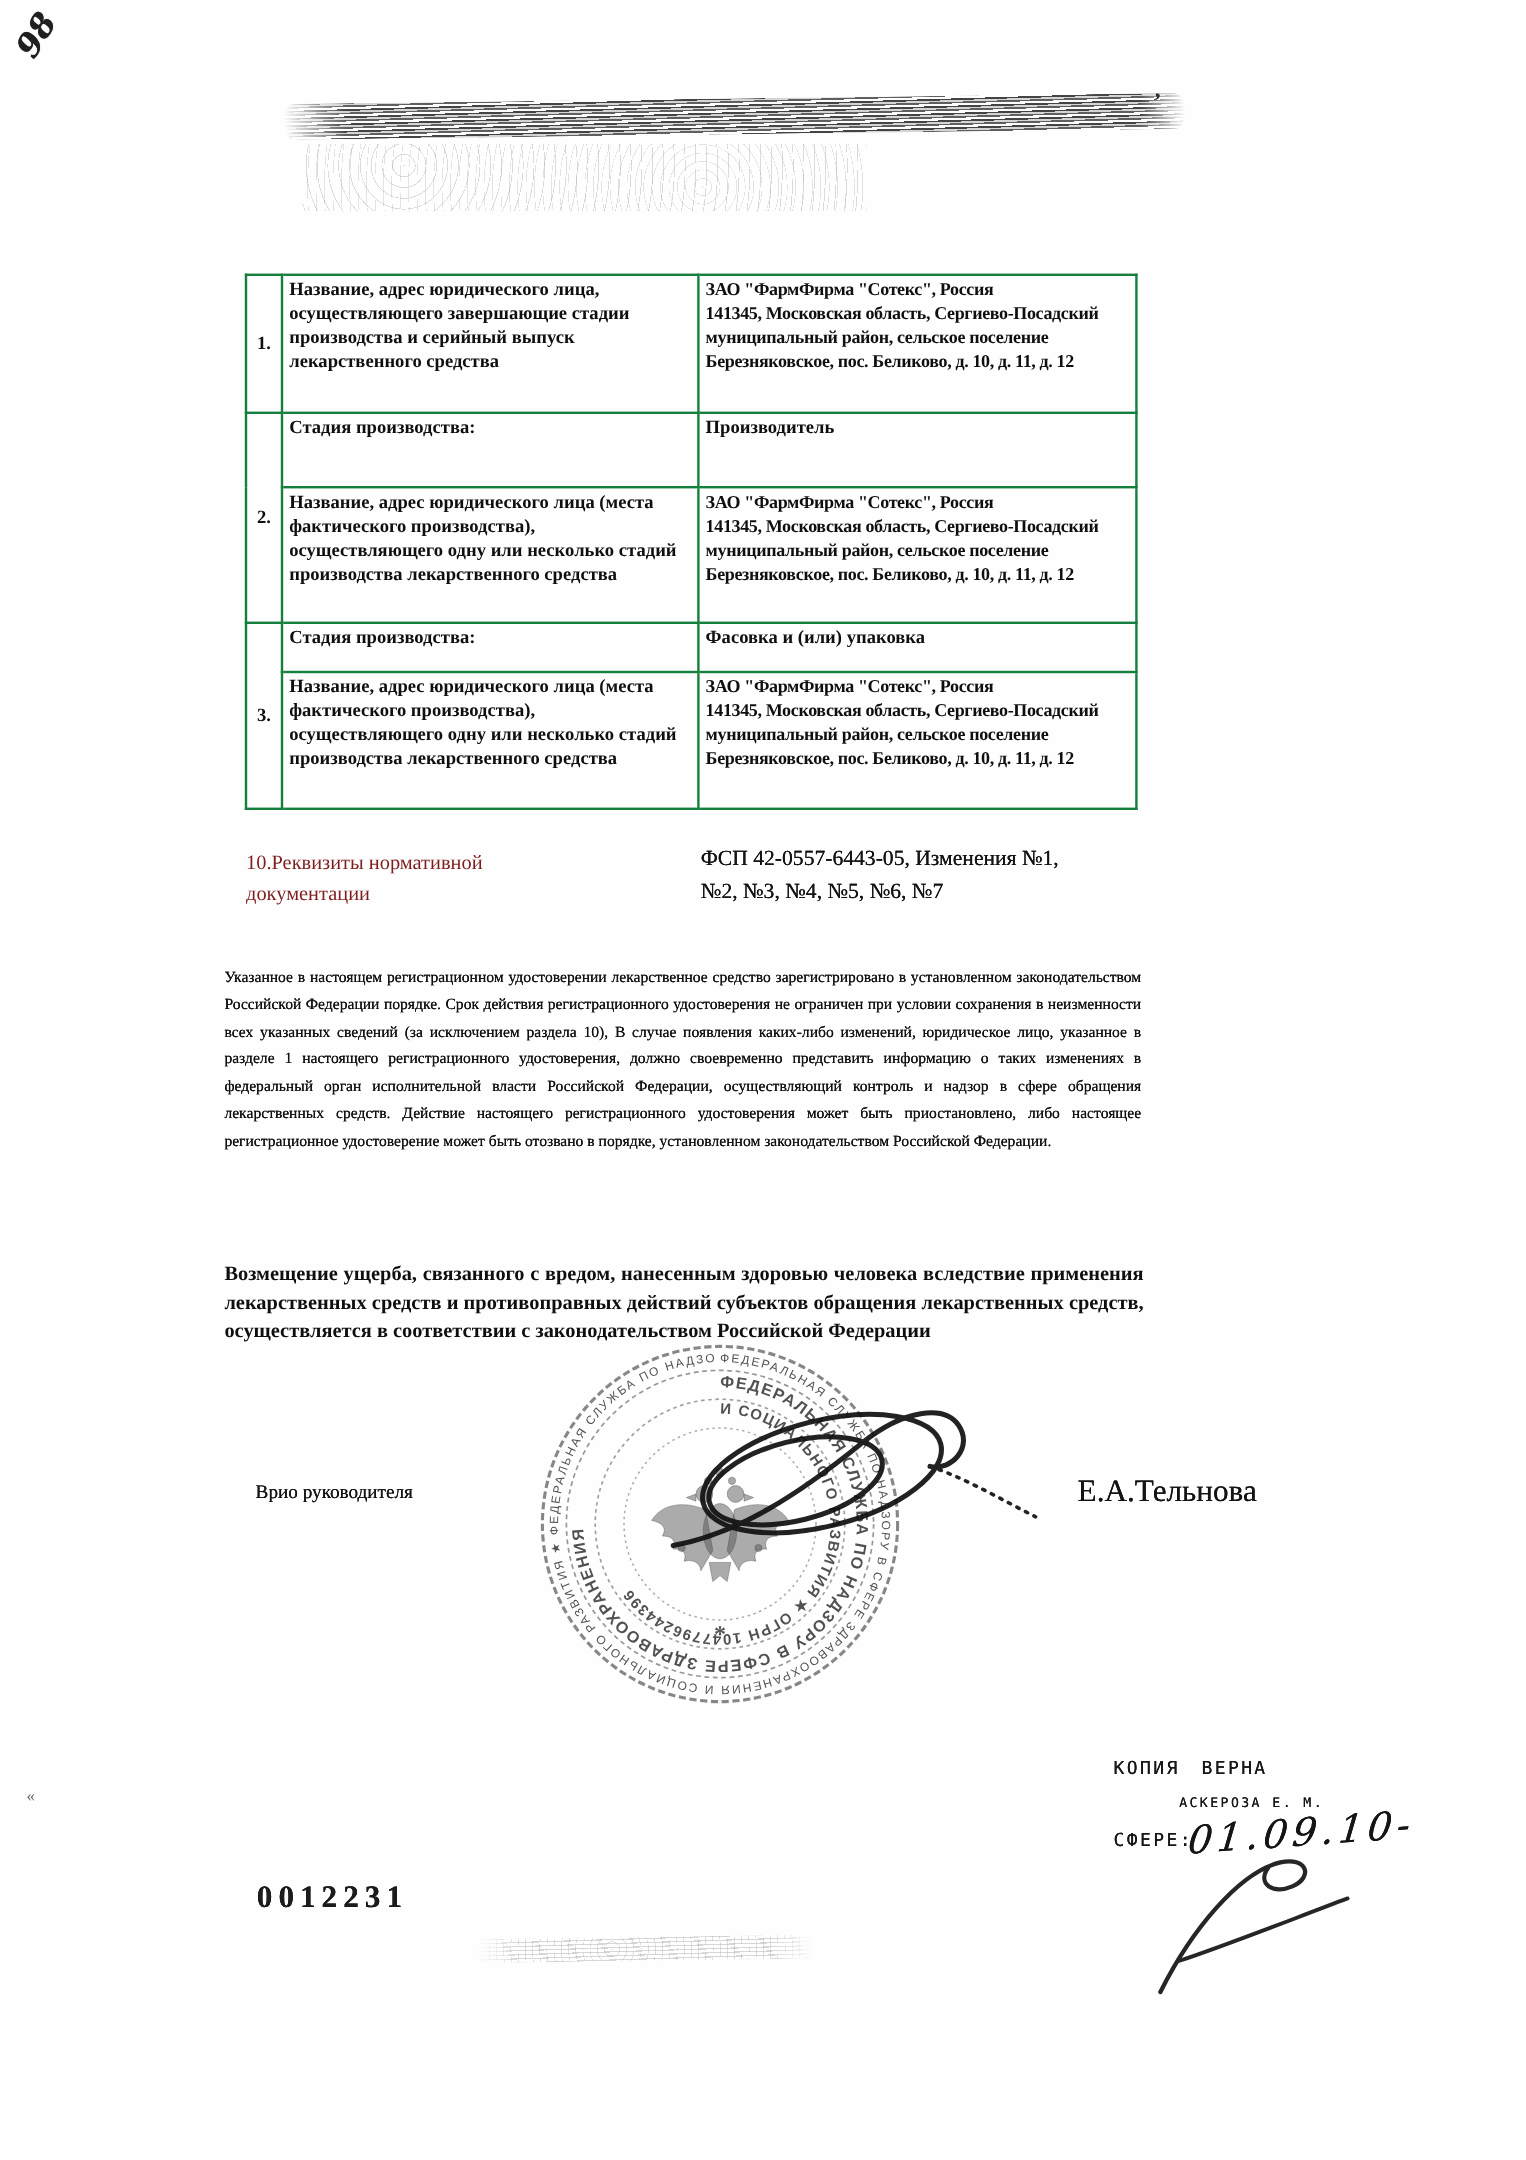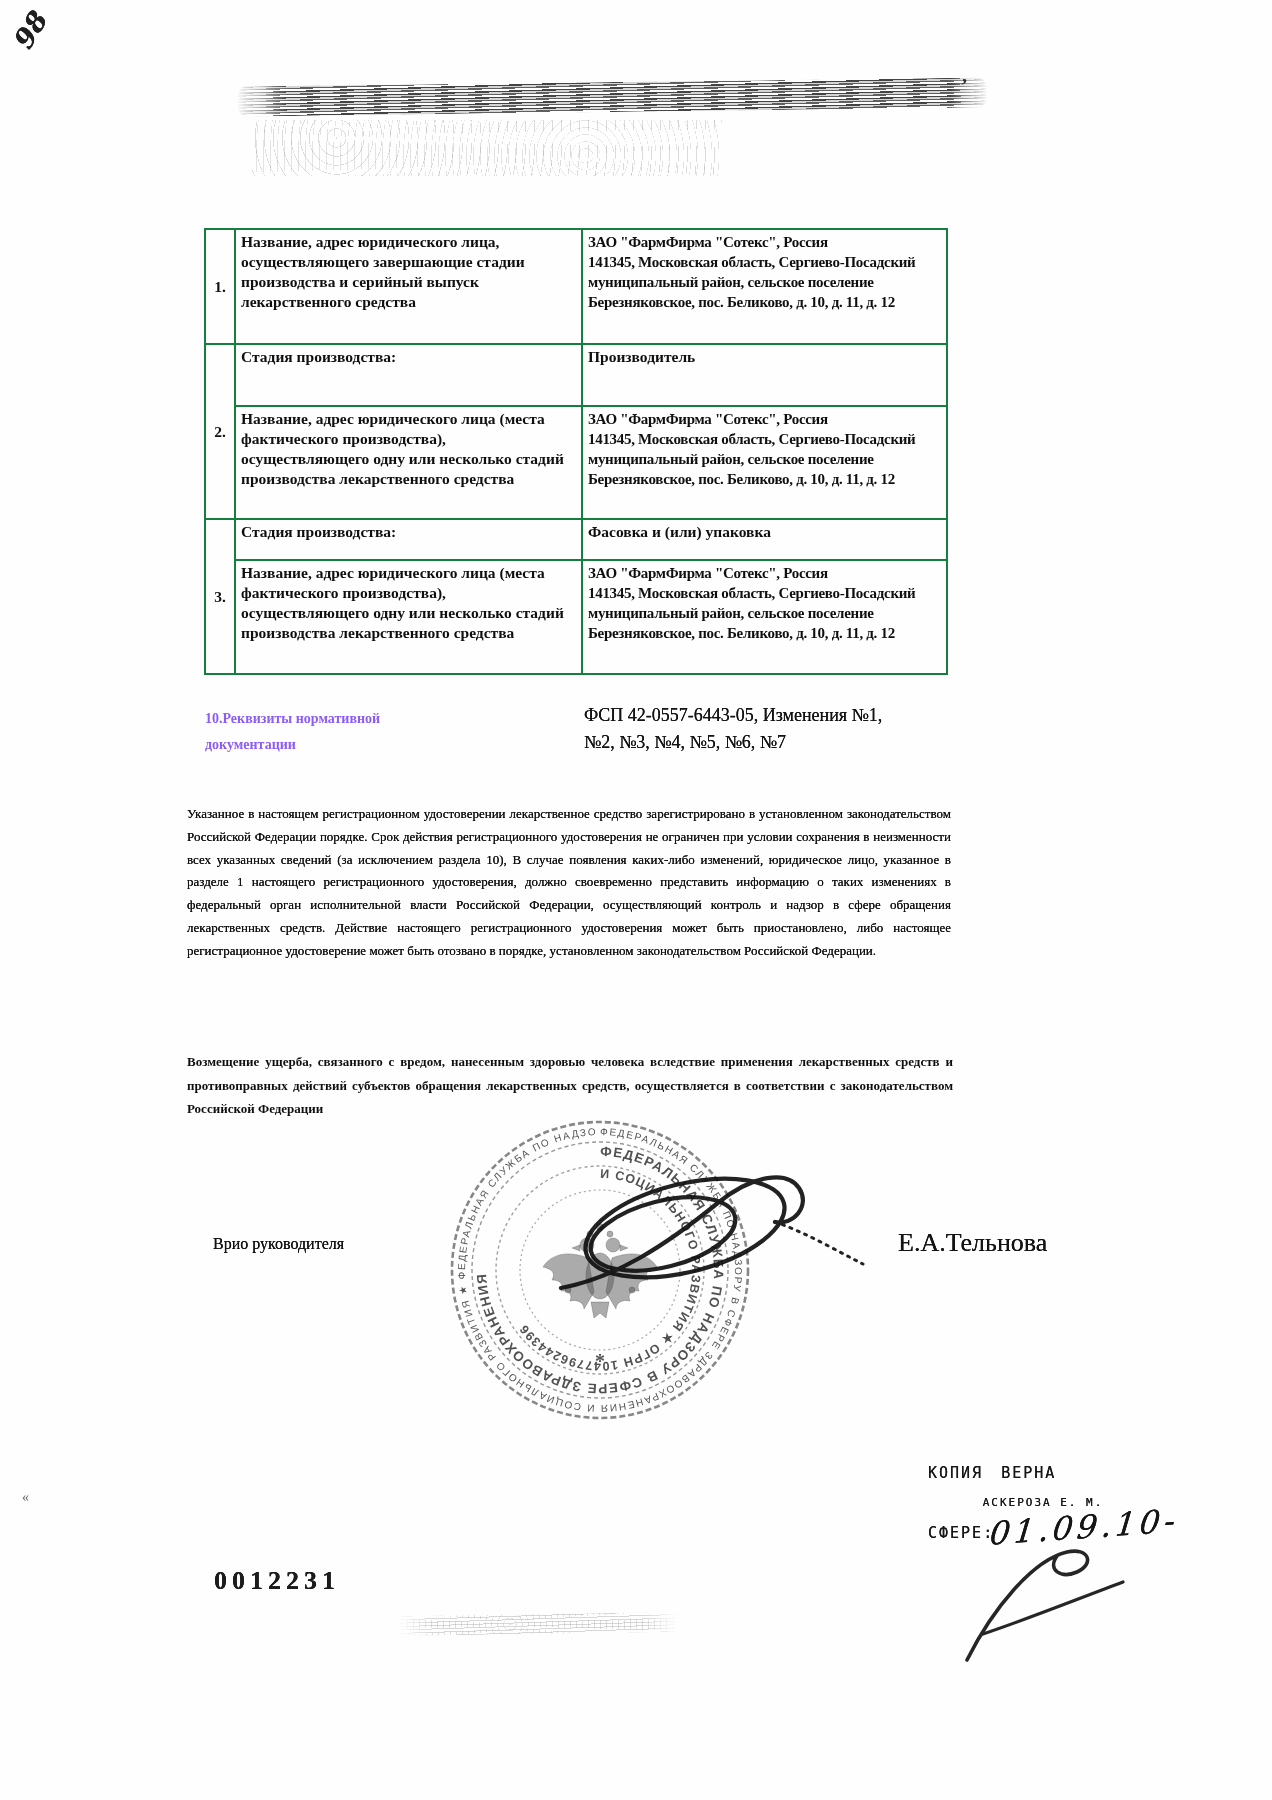--- a/index.html
+++ b/index.html
@@ -76,39 +76,39 @@
   table.doc-table td.num{
     text-align:center;vertical-align:middle;padding:0;
   }
   td.pre{white-space:pre-line;}
   td.val{font-size:15px;letter-spacing:-.3px;}
   tr.r1{height:115px;} tr.r2a{height:62px;} tr.r2b{height:113px;}
   tr.r3a{height:41px;} tr.r3b{height:114px;}
   
   .sec10-label{
     position:absolute;left:205px;top:706px;width:290px;
-    font-weight:bold;font-size:14px;line-height:26px;
-    white-space:pre-line;color:#8b5cf6;
+    font-weight:normal;font-size:17px;line-height:26px;
+    white-space:pre-line;color:#7f1d1d;
   }
   .sec10-value{
     position:absolute;left:584px;top:702px;width:370px;
     font-size:18px;line-height:27px;white-space:pre-line;
     text-shadow:0 0 .35px #000;
   }
   
   .para1{
     position:absolute;left:187px;top:803px;width:764px;
     font-size:13px;line-height:22.8px;
     text-align:justify;text-align-last:left;
     text-shadow:0 0 .35px #000;
     margin:0;
   }
   .para2{
     position:absolute;left:187px;top:1050px;width:766px;
-    font-size:13px;line-height:23.5px;font-weight:bold;
+    font-size:17px;line-height:23.5px;font-weight:bold;
     text-align:justify;text-align-last:left;
     margin:0;color:#0f0f0f;
   }
   
   .role-label{
     position:absolute;left:213px;top:1235px;
     font-size:16px;text-shadow:0 0 .3px #000;
   }
   .signer-name{
     position:absolute;left:898px;top:1228px;

